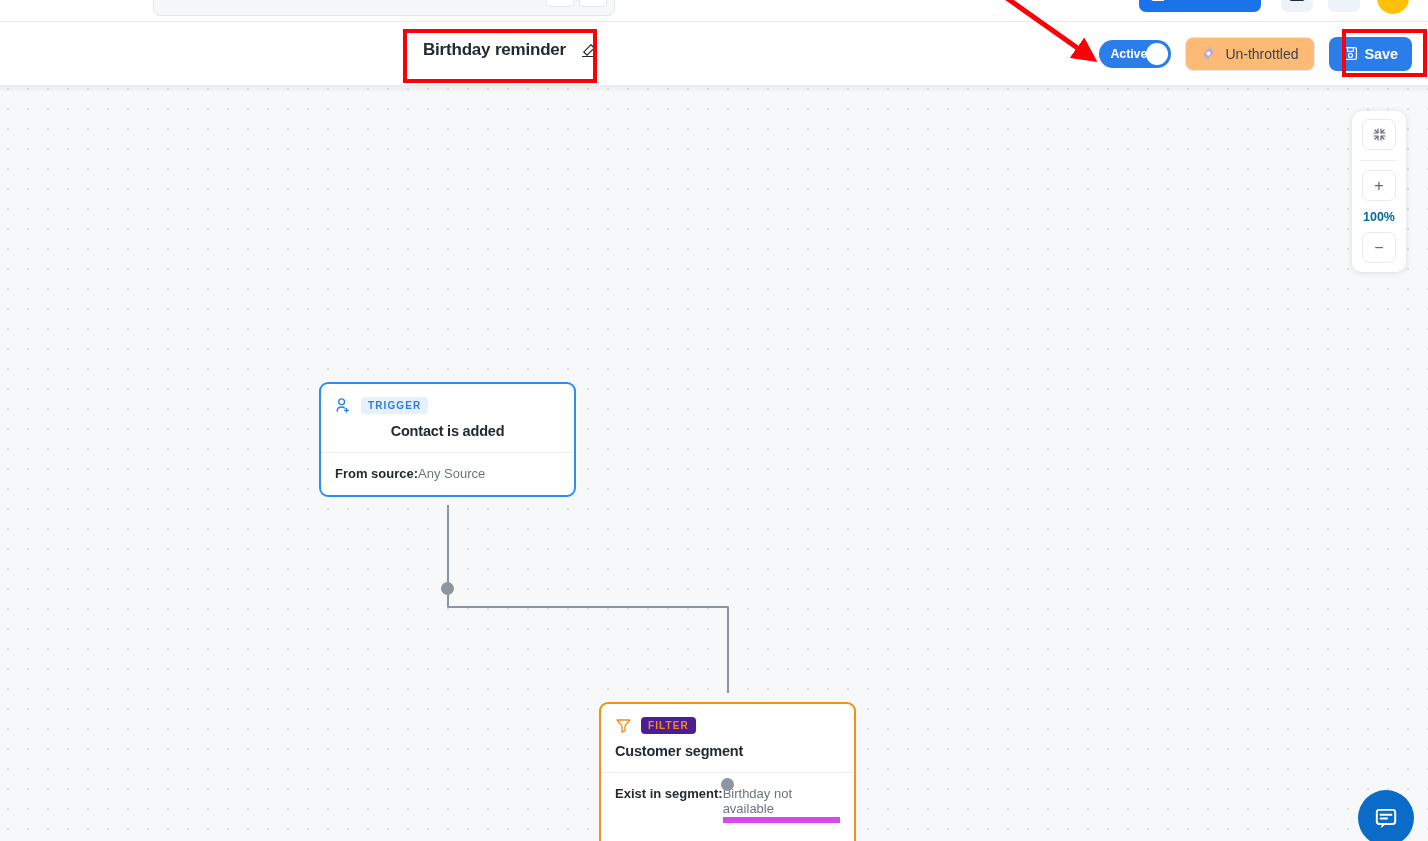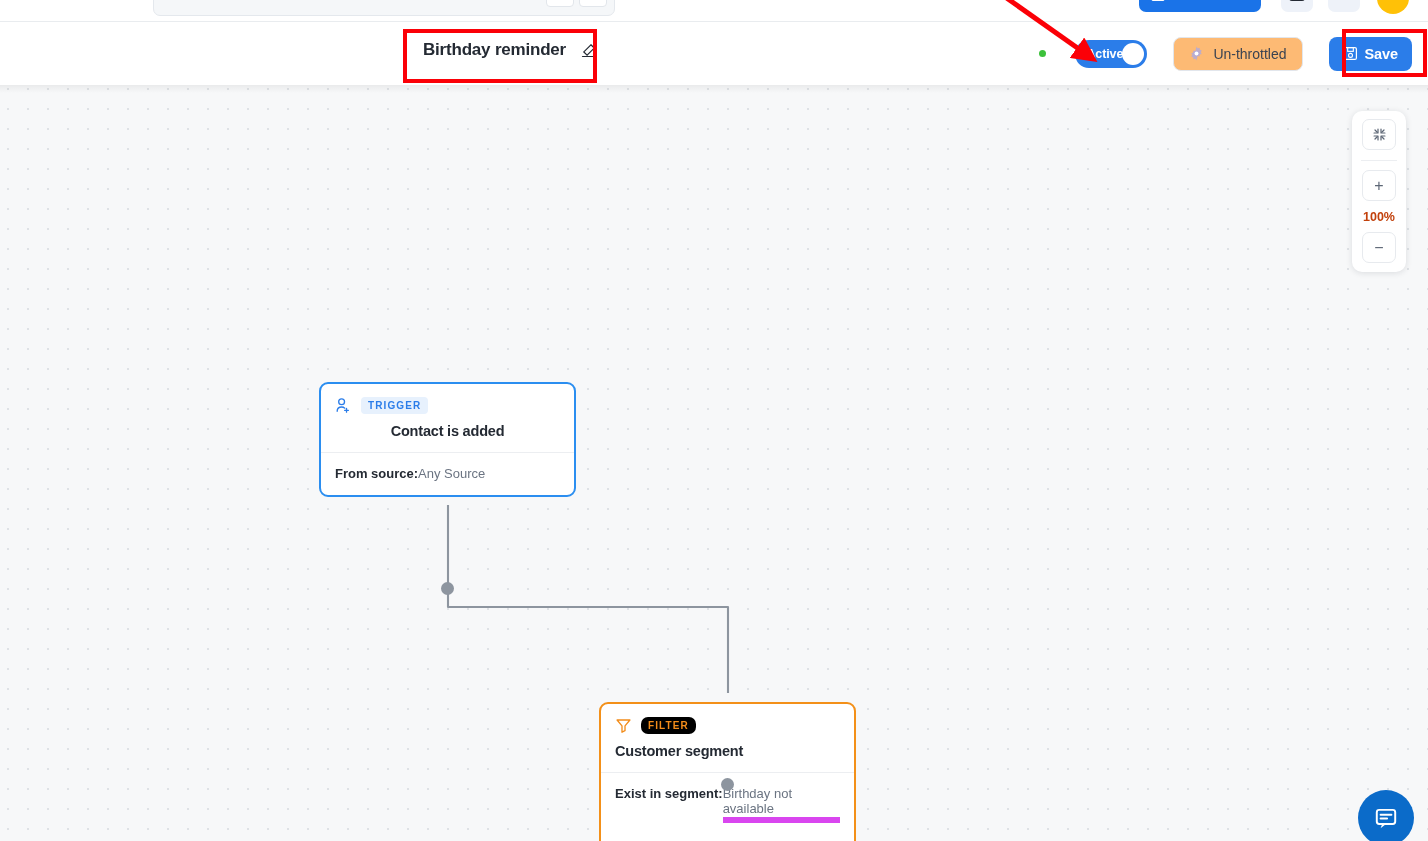--- a/index.html
+++ b/index.html
@@ -110,21 +110,21 @@
     white-space: nowrap;
   }
   .pencil-icon { width: 15px; height: 15px; display: block; }
 
   .header-right {
     position: absolute;
     right: 16px; top: 0;
     height: 63px;
     display: flex;
     align-items: center;
-    gap: 26px;
+    gap: 14px;
   }
   .status-dot {
     width: 7px; height: 7px;
     border-radius: 50%;
     background: #3cc13b;
     margin-right: 3px;
   }
   .toggle-pill {
     position: relative;
     width: 72px; height: 28px;
@@ -233,21 +233,21 @@
     margin-bottom: 9px;
   }
   .badge {
     font-size: 10px;
     font-weight: 700;
     letter-spacing: 1.1px;
     padding: 3px 7px;
     border-radius: 4px;
   }
   .badge-trigger { background: #e7f1fd; color: #2b7de9; }
-  .badge-filter  { background: #000000; color: #f28c1a; border-radius: 7px; }
+  .badge-filter  { background: #4c1d95; color: #f28c1a; }
   .node-title {
     font-size: 14.5px;
     font-weight: 700;
     color: #242a33;
     letter-spacing: -0.2px;
   }
   .node-divider {
     height: 1px;
     background: #eceef1;
     margin: 0;
@@ -323,21 +323,21 @@
     color: #5c6675;
   }
   .zoom-sep {
     width: 36px; height: 1px;
     background: #eceef1;
     margin: 7px 0 6px 0;
   }
   .zoom-level {
     font-size: 12.5px;
     font-weight: 700;
-    color: #c2410c;
+    color: #0369a1;
     padding: 6px 0 5px 0;
   }
 
   
   .chat-widget {
     position: absolute;
     right: 14px; bottom: -5px;
     width: 56px; height: 56px;
     border-radius: 50%;
     background: #0b6bc9;

